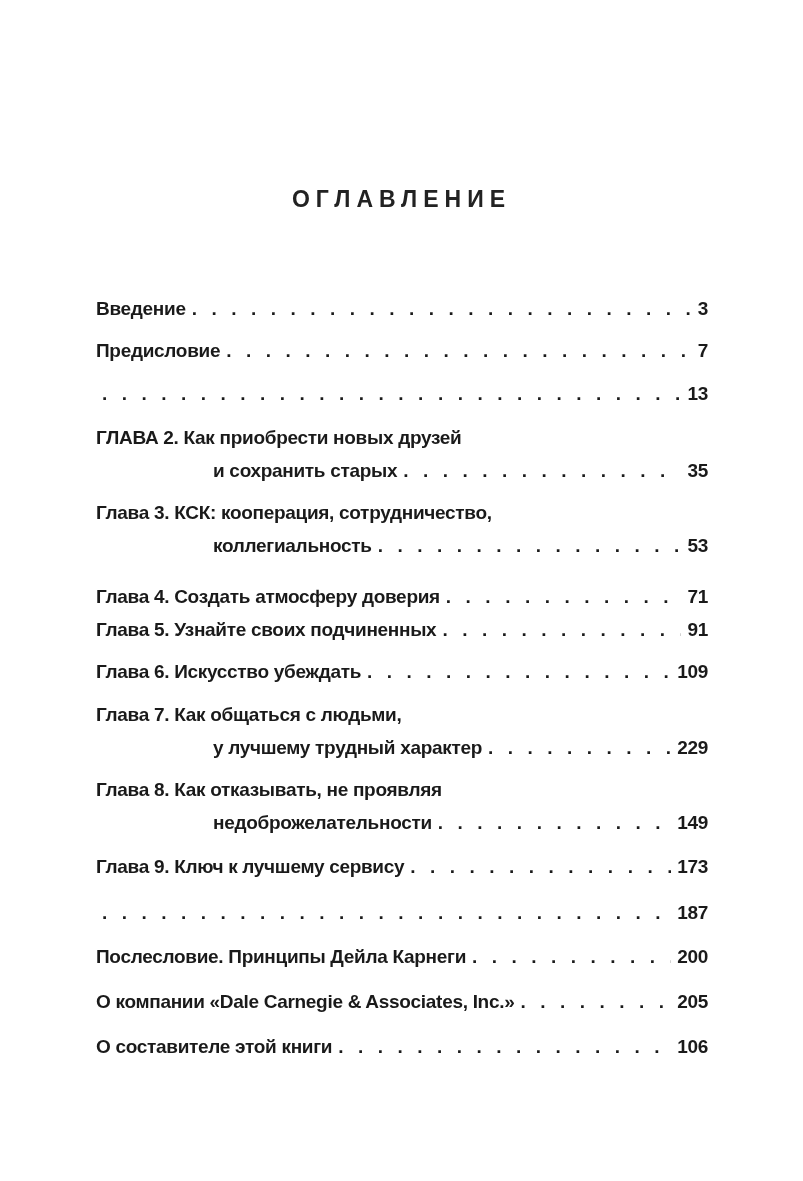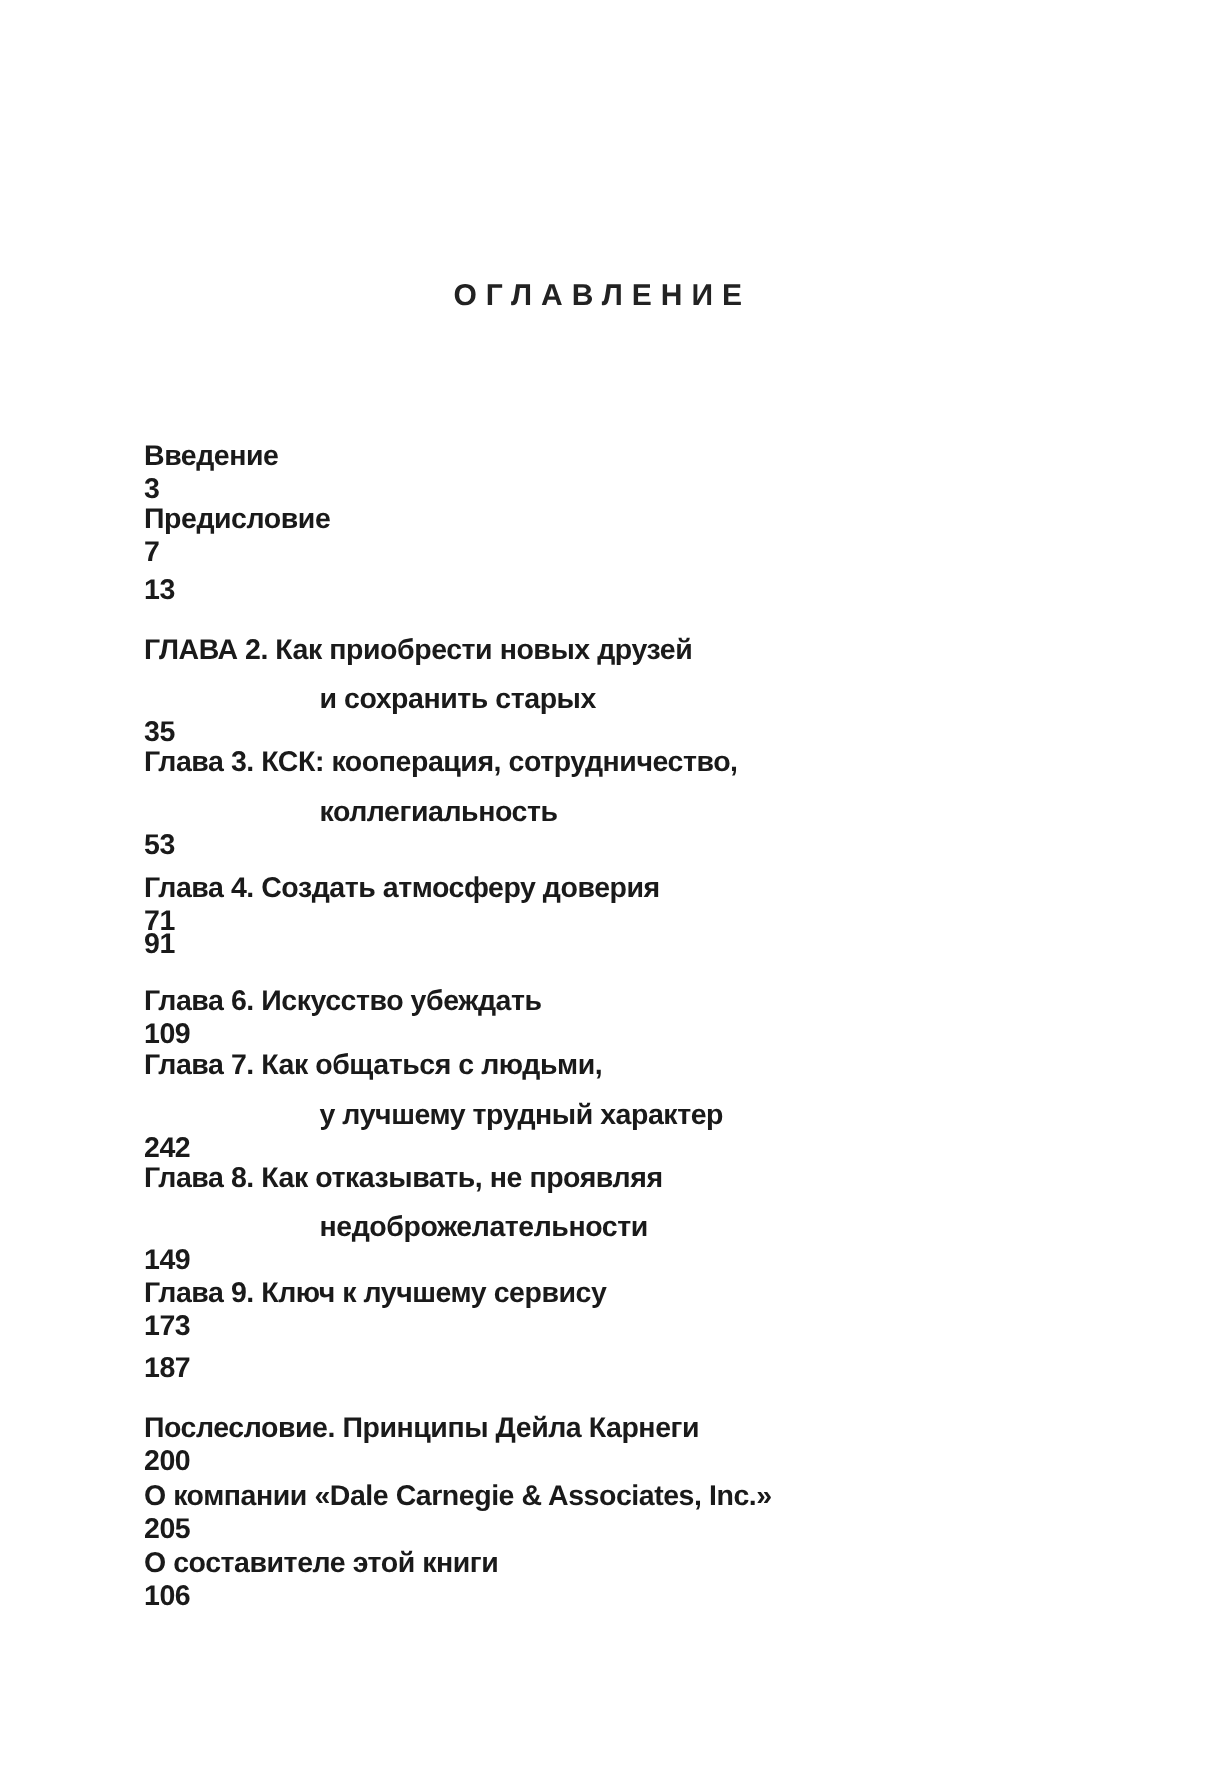--- a/index.html
+++ b/index.html
@@ -1,23 +1,23 @@
 <!DOCTYPE html>
 <html><head>
 <meta charset="utf-8">
 <style>
   html, body { margin: 0; padding: 0; background: #ffffff; }
   body { width: 803px; height: 1181px; position: relative; overflow: hidden;
          font-family: "Liberation Sans", sans-serif; color: #1a1a1a; }
   .title { position: absolute; top: 186px; left: 0; width: 803px; text-align: center;
-           font-size: 20px; font-weight: bold; letter-spacing: 6px; color: #222; }
+           font-size: 23px; font-weight: bold; letter-spacing: 6px; color: #222; }
   .toc { position: absolute; left: 96px; width: 612px; top: 290px; }
   .row { position: absolute; left: 0; width: 612px; height: 26px;
-         display: flex; align-items: flex-start; font-size: 19px; font-weight: bold;
-         letter-spacing: -0.3px; flex-direction: column; }
+         display: flex; align-items: flex-end; font-size: 19px; font-weight: bold;
+         letter-spacing: -0.3px; }
   .row .label { white-space: nowrap; flex: 0 0 auto; }
   .row .dots { flex: 1 1 auto; overflow: hidden; white-space: nowrap; margin: 0 6px;
                letter-spacing: 4.6px; }
   .row .dots::before { content: ". . . . . . . . . . . . . . . . . . . . . . . . . . . . . . . . . . . . . . . . . . . . . . . . . . . . . . . . . . . . . . . . . . . . . . . ."; }
   .row .page { flex: 0 0 auto; text-align: right; }
   .row.indent .label { padding-left: 117px; }
 </style>
 </head>
 <body>
 
@@ -60,37 +60,38 @@
     <span class="page">53</span>
   </div>
 
   <div class="row" style="top:292px">
     <span class="label">Глава 4. Создать атмосферу доверия</span>
     <span class="dots"></span>
     <span class="page">71</span>
   </div>
 
   <div class="row" style="top:325px">
+    <span class="label">Глава 5. Узнайте своих подчиненных</span>
     <span class="dots"></span>
     <span class="page">91</span>
   </div>
 
   <div class="row" style="top:367px">
     <span class="label">Глава 6. Искусство убеждать</span>
     <span class="dots"></span>
     <span class="page">109</span>
   </div>
 
   <div class="row" style="top:410px">
     <span class="label">Глава 7. Как общаться с людьми,</span>
   </div>
   <div class="row indent" style="top:443px">
     <span class="label">у лучшему трудный характер</span>
     <span class="dots"></span>
-    <span class="page">242</span>
+    <span class="page">229</span>
   </div>
 
   <div class="row" style="top:485px">
     <span class="label">Глава 8. Как отказывать, не проявляя</span>
   </div>
   <div class="row indent" style="top:518px">
     <span class="label">недоброжелательности</span>
     <span class="dots"></span>
     <span class="page">149</span>
   </div>

